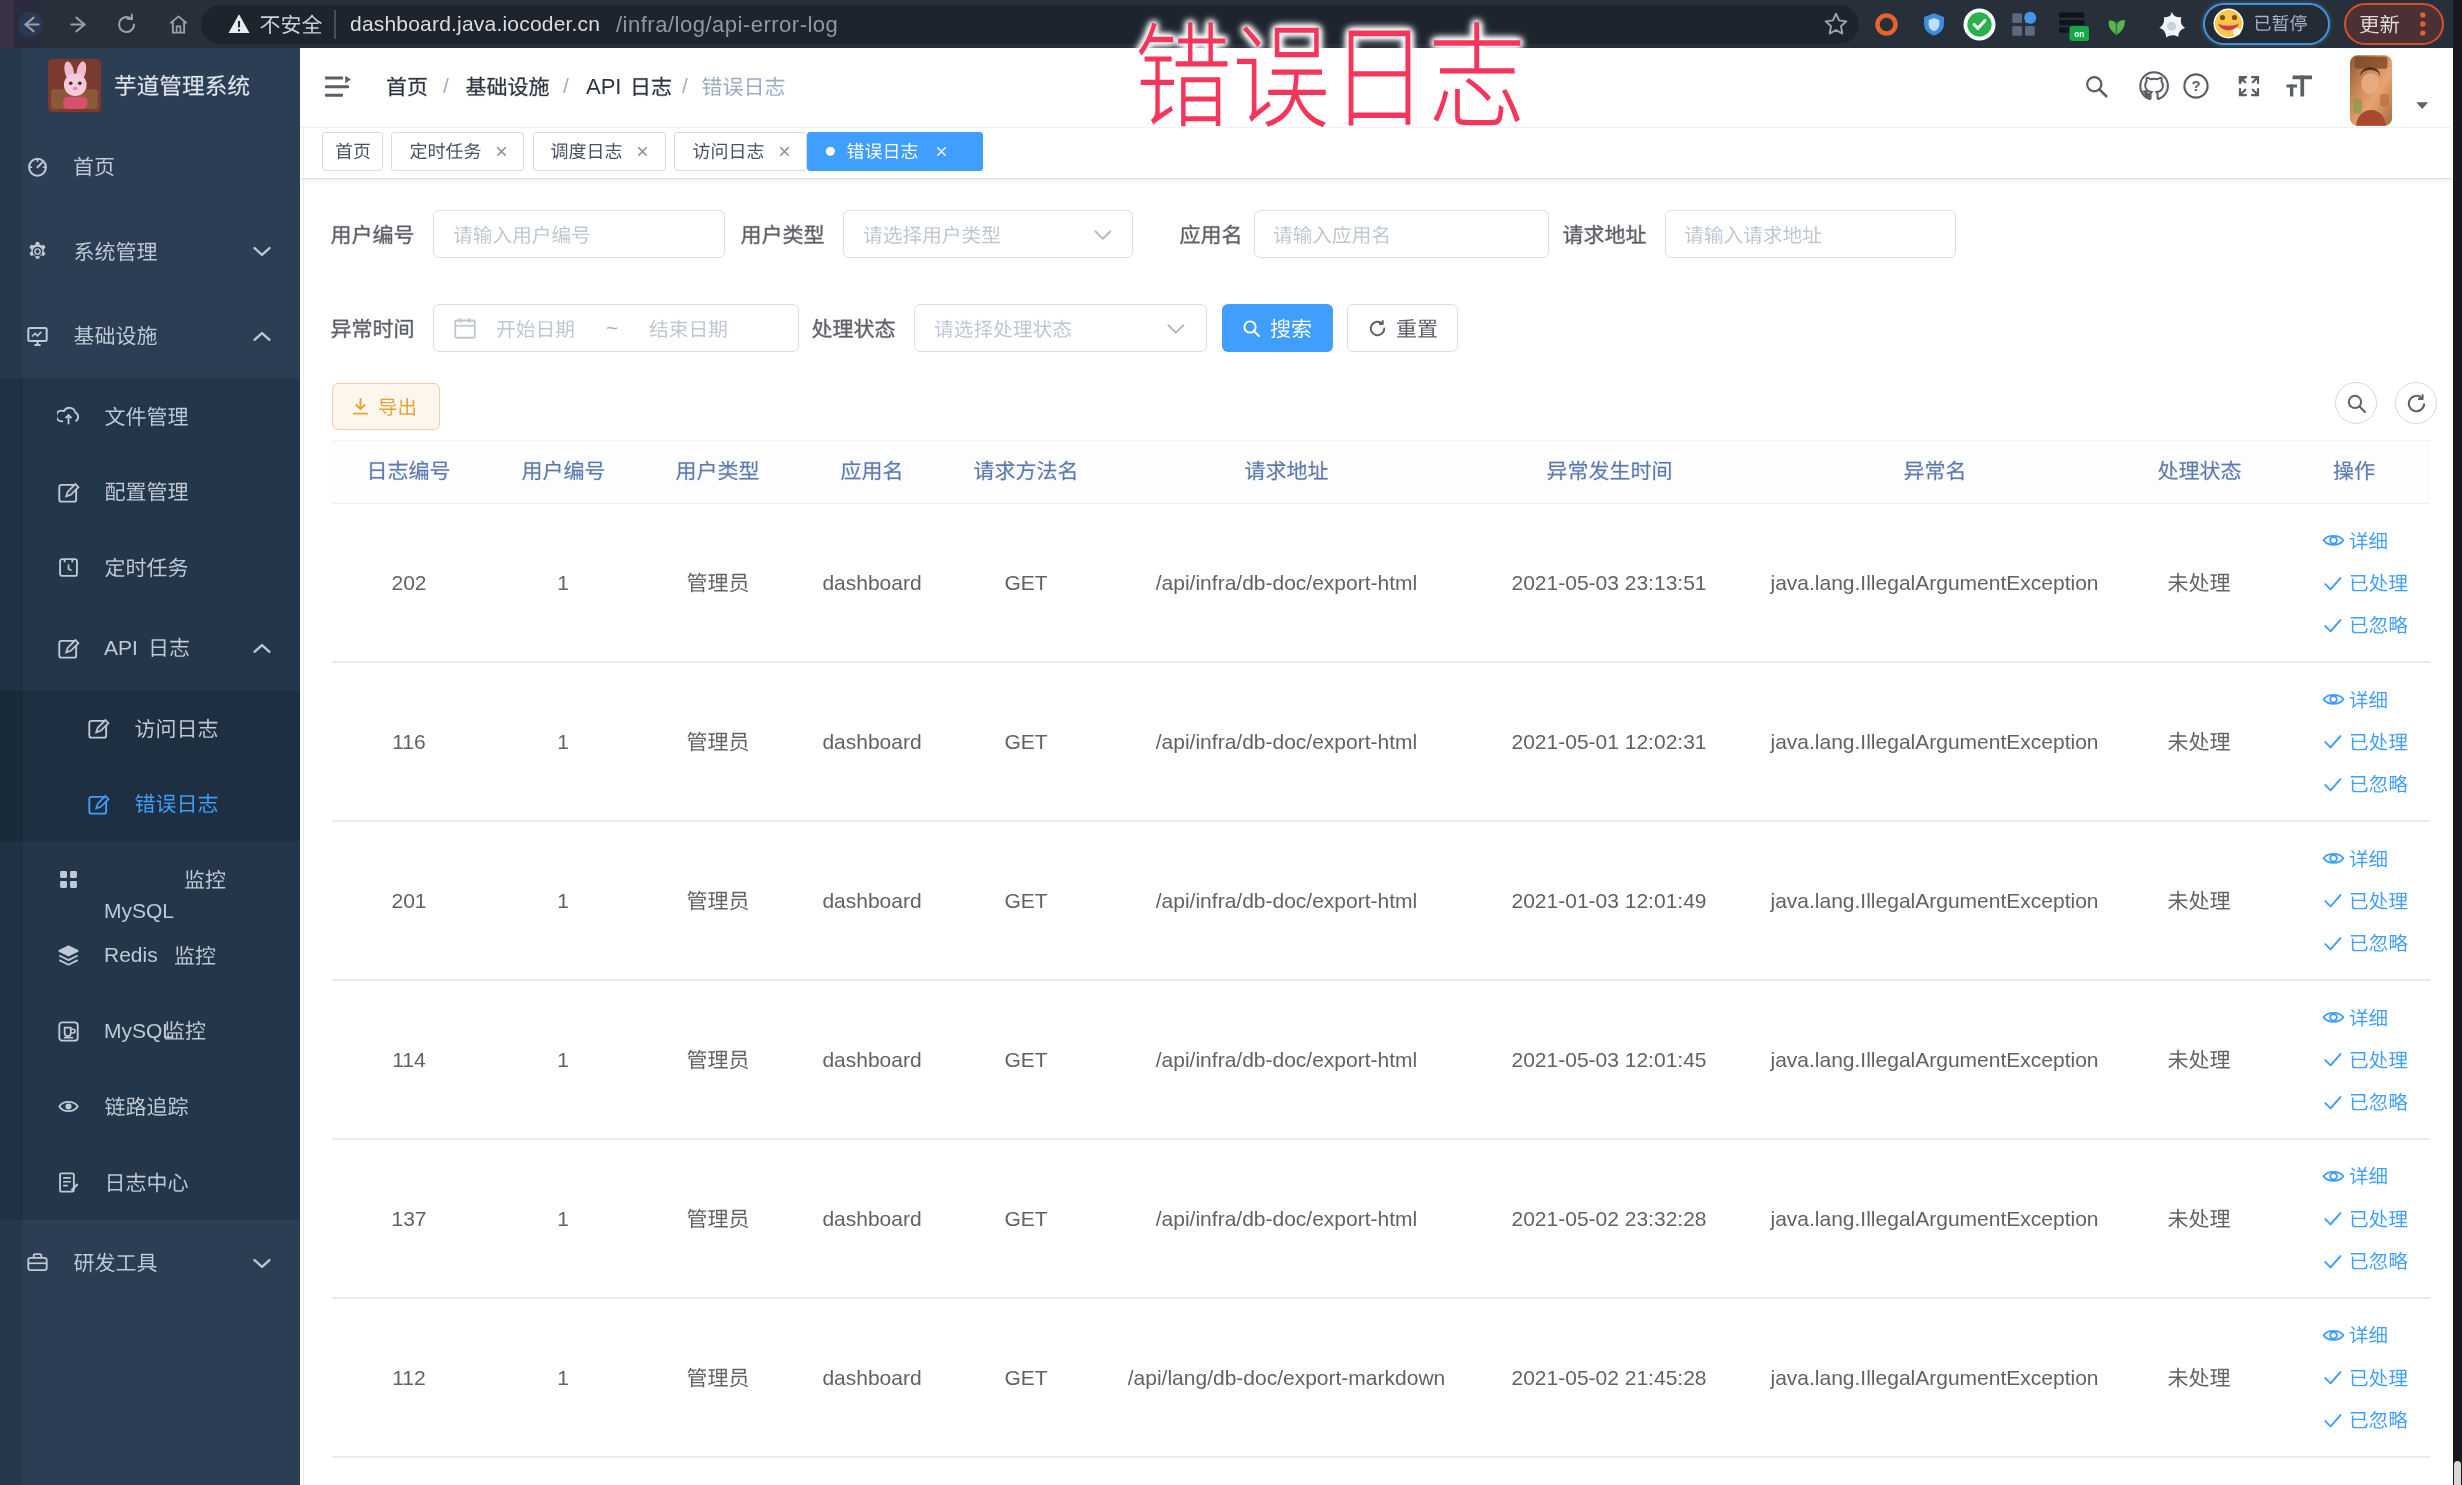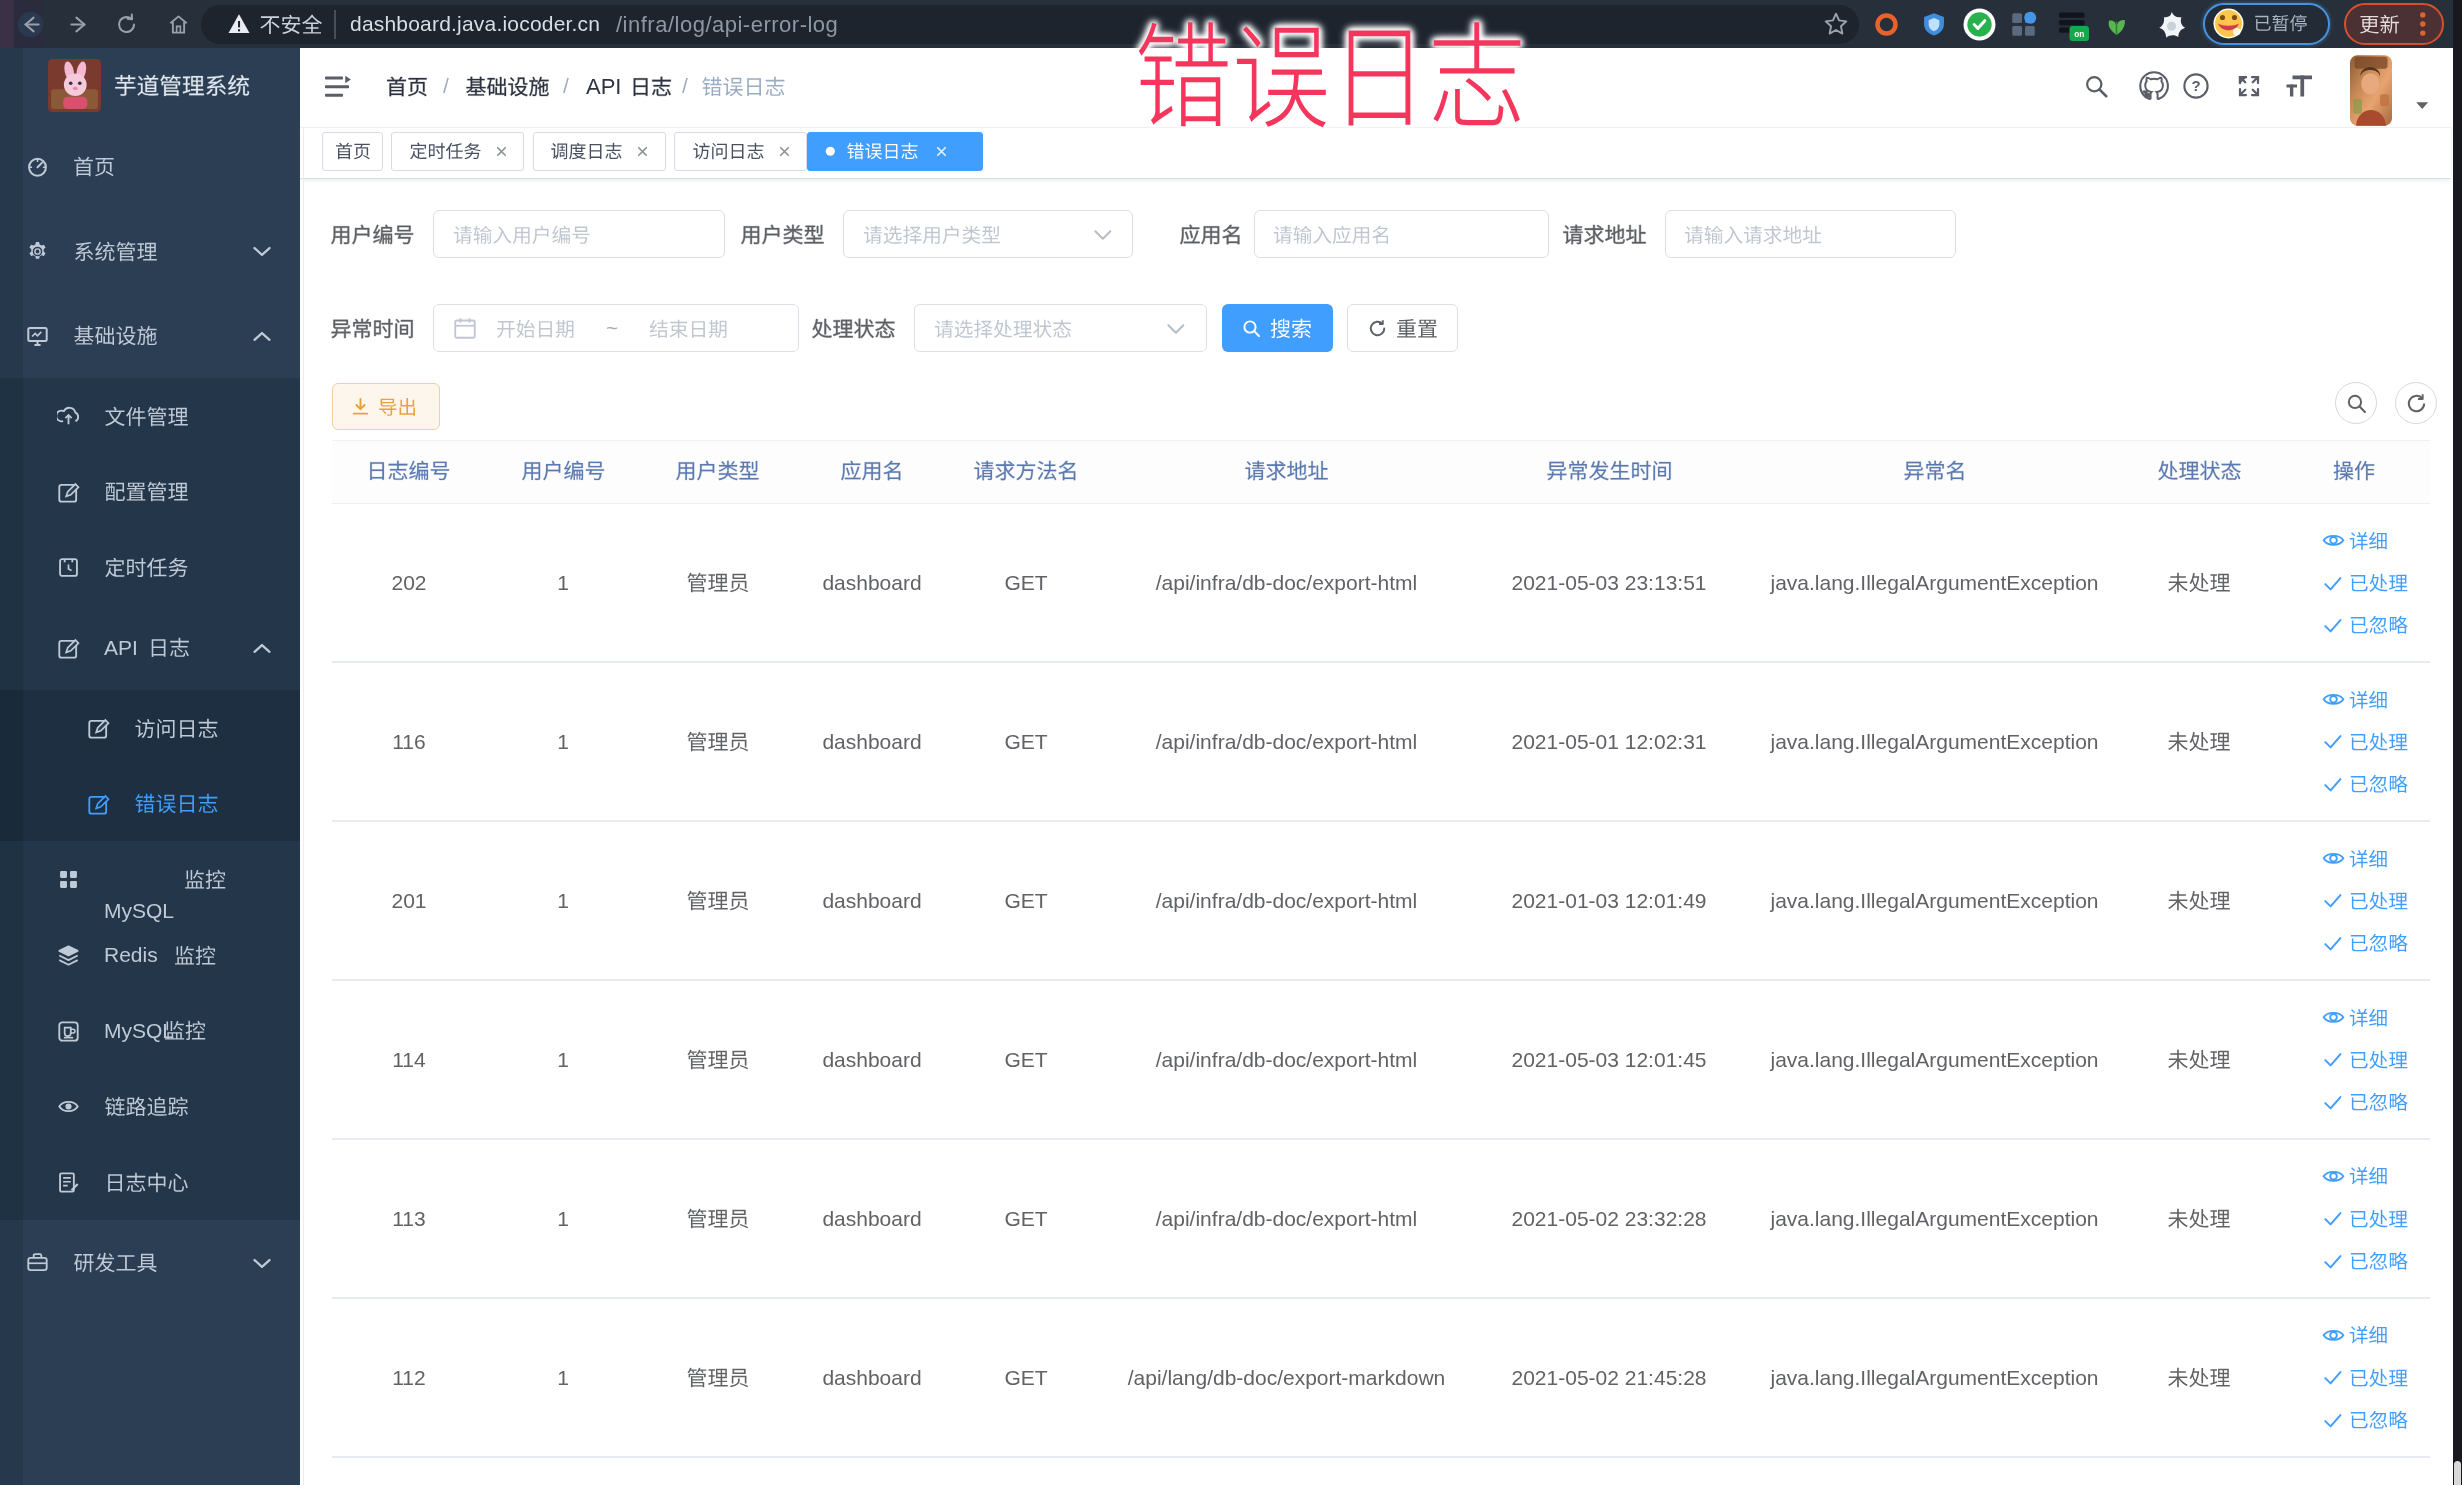--- a/index.html
+++ b/index.html
@@ -1198,21 +1198,21 @@
       </svg>
     </div>
     <div class="a" style="left:2349px;top:1092px;">
       <svg width="59" height="19.7" viewBox="0 -880 3000 1000" fill="#409eff">
         <use href="#u5DF2" xlink:href="#u5DF2" x="0"></use>
         <use href="#u5FFD" xlink:href="#u5FFD" x="1000"></use>
         <use href="#u7565" xlink:href="#u7565" x="2000"></use>
       </svg>
     </div>
     <div class="a" style="left:332px;top:1297px;width:2098px;height:1.5px;background:#e8ebf3;"></div>
-    <div class="a" style="left:332px;top:1206px;width:154px;text-align:center;font-size:21px;color:#606266;font-weight:400;line-height:26px;white-space:nowrap;">113</div>
+    <div class="a" style="left:332px;top:1206px;width:154px;text-align:center;font-size:21px;color:#606266;font-weight:400;line-height:26px;white-space:nowrap;">137</div>
     <div class="a" style="left:486px;top:1206px;width:154px;text-align:center;font-size:21px;color:#606266;font-weight:400;line-height:26px;white-space:nowrap;">1</div>
     <div class="a" style="left:686px;top:1208px;">
       <svg width="64" height="21" viewBox="0 -880 3000 1000" fill="#606266">
         <use href="#u7BA1" xlink:href="#u7BA1" x="0"></use>
         <use href="#u7406" xlink:href="#u7406" x="1000"></use>
         <use href="#u5458" xlink:href="#u5458" x="2000"></use>
       </svg>
     </div>
     <div class="a" style="left:795px;top:1206px;width:154px;text-align:center;font-size:21px;color:#606266;font-weight:400;line-height:26px;white-space:nowrap;">dashboard</div>
     <div class="a" style="left:949px;top:1206px;width:154px;text-align:center;font-size:21px;color:#606266;font-weight:400;line-height:26px;white-space:nowrap;">GET</div>

